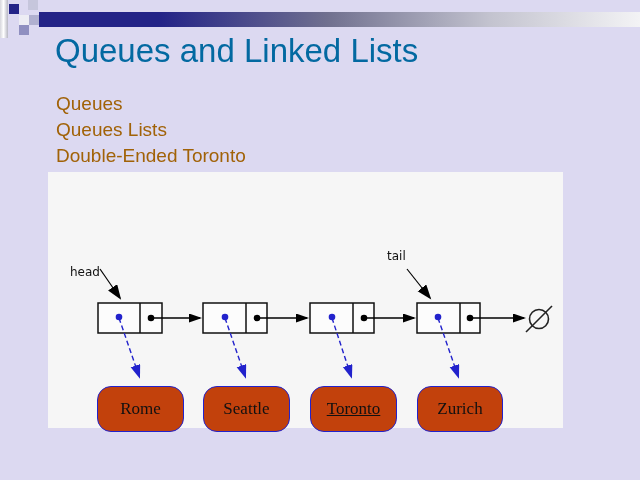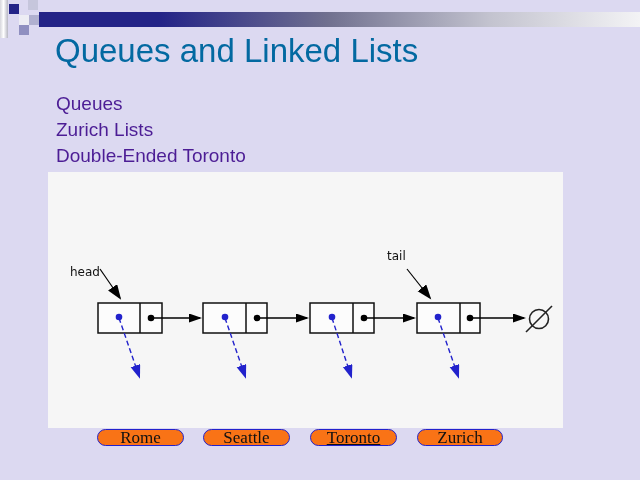--- a/index.html
+++ b/index.html
@@ -17,34 +17,34 @@
   .sq-b    { left:19px; top:15px; background:#ededf4; }
   .sq-c    { left:29px; top:15px; background:#b0b0d0; }
   .sq-d    { left:19px; top:25px; background:#8f8fc0; }
   .deco-bar { position:absolute; left:39px; top:12px; width:601px; height:15px;
     background:linear-gradient(to right,#232387 0%,#232387 20%,#70708f 48%,#c3c3cf 75%,#f3f3f5 100%); }
 
   
   .title { position:absolute; left:55px; top:31px; margin:0;
     font-size:33px; font-weight:400; line-height:1.2; color:#0369a1; }
   .bullets { position:absolute; left:56px; top:91px;
-    font-size:19px; line-height:26px; color:#4c1d95; }
+    font-size:19px; line-height:26px; color:#a16207; }
 
   
   .diagram-box { position:absolute; left:48px; top:172px; width:515px; height:256px;
     background:#f6f6f6; }
   .diagram-box svg { position:absolute; left:0; top:0; }
   .ptr-label { position:absolute; font-family:"DejaVu Sans", sans-serif;
     font-size:12px; line-height:14px; color:#111; }
   .head-label { left:22px;  top:77px;margin-top:16px; }
   .tail-label { left:339px; top:77px; }
-  .oval { position:absolute; top:214px; height:17px; box-sizing:border-box;
-    border:1.6px solid #2222cc; border-radius:14px; background:#f97316;
+  .oval { position:absolute; top:214px; height:46px; box-sizing:border-box;
+    border:1.6px solid #2222cc; border-radius:14px; background:#c2410c;
     display:flex; align-items:center; justify-content:center;
-    font-family:"Liberation Serif", serif; font-size:17px; color:#111;margin-top:43px; }
+    font-family:"Liberation Serif", serif; font-size:17px; color:#111; }
   .oval-0 { left:49px;  width:87px; }
   .oval-1 { left:155px; width:87px; }
   .oval-2 { left:262px; width:87px;text-decoration:underline; }
   .oval-3 { left:369px; width:86px; }
 </style>
 </head>
 <body>
 
 <div>
 
@@ -52,21 +52,21 @@
   <div class="sq sq-navy"></div>
   <div class="sq sq-a"></div>
   <div class="sq sq-b"></div>
   <div class="sq sq-c"></div>
   <div class="sq sq-d"></div>
   <div class="deco-bar"></div>
 
   <h1 class="title">Queues and Linked Lists</h1>
   <div class="bullets">
     <div>Queues</div>
-    <div>Zurich Lists</div>
+    <div>Queues Lists</div>
     <div>Double-Ended Toronto</div>
   </div>
 
   <div class="diagram-box">
 
     <svg width="515" height="256" viewBox="0 0 515 256">
       <defs>
         <marker id="mArrow" markerWidth="14" markerHeight="10" refX="11" refY="4.5" orient="auto" markerUnits="userSpaceOnUse">
           <path d="M0,0 L13,4.5 L0,9 Z" fill="#000"></path>
         </marker>

